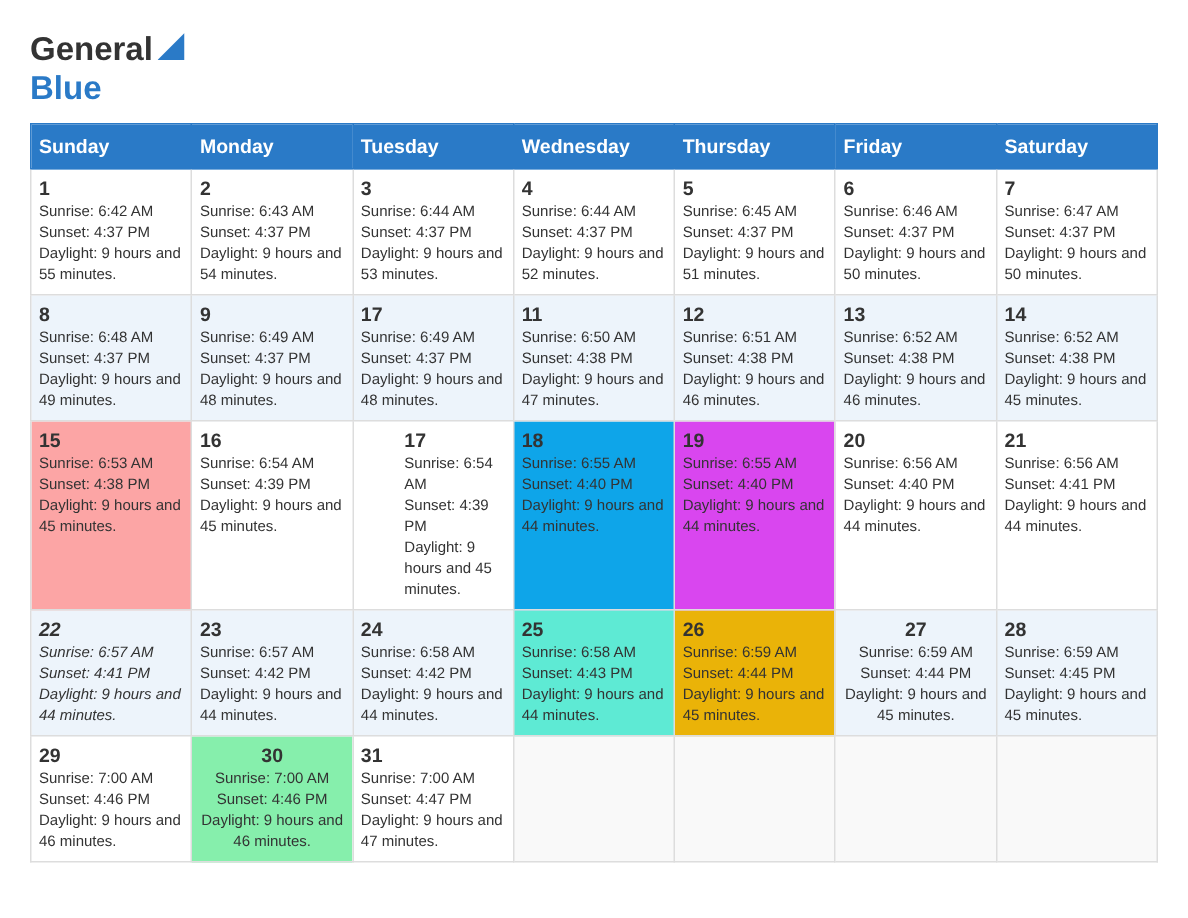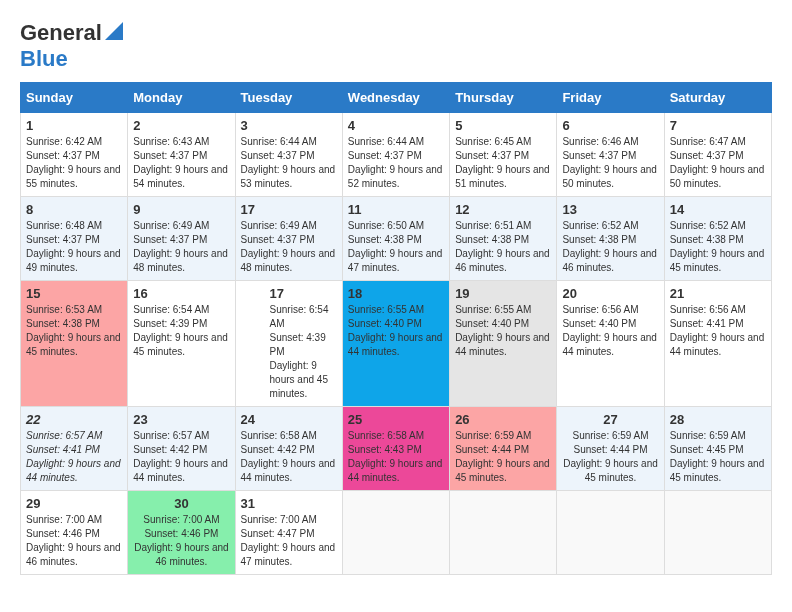--- a/index.html
+++ b/index.html
@@ -259,21 +259,21 @@
           </div>
         </td>
         <td style="background-color: #0ea5e9; margin-top: 40px;">
           <span class="day-number">18</span>
           <div class="day-info">
             Sunrise: 6:55 AM<br>
             Sunset: 4:40 PM<br>
             Daylight: 9 hours and 44 minutes.
           </div>
         </td>
-        <td style="background-color: #e5e5e5;">
+        <td style="background-color: #d946ef;">
           <span class="day-number">19</span>
           <div class="day-info">
             Sunrise: 6:55 AM<br>
             Sunset: 4:40 PM<br>
             Daylight: 9 hours and 44 minutes.
           </div>
         </td>
         <td style="background-color: rgb(255, 255, 255); margin-top: 16px;">
           <span class="day-number">20</span>
           <div class="day-info">
@@ -309,29 +309,29 @@
           </div>
         </td>
         <td style="background-color: rgb(237, 244, 251);">
           <span class="day-number">24</span>
           <div class="day-info">
             Sunrise: 6:58 AM<br>
             Sunset: 4:42 PM<br>
             Daylight: 9 hours and 44 minutes.
           </div>
         </td>
-        <td style="background-color: #ec4899;">
+        <td style="background-color: #5eead4;">
           <span class="day-number">25</span>
           <div class="day-info">
             Sunrise: 6:58 AM<br>
             Sunset: 4:43 PM<br>
             Daylight: 9 hours and 44 minutes.
           </div>
         </td>
-        <td style="background-color: #fca5a5;">
+        <td style="background-color: #eab308;">
           <span class="day-number">26</span>
           <div class="day-info">
             Sunrise: 6:59 AM<br>
             Sunset: 4:44 PM<br>
             Daylight: 9 hours and 45 minutes.
           </div>
         </td>
         <td style="background-color: rgb(237, 244, 251); text-align: center;">
           <span class="day-number">27</span>
           <div class="day-info">

